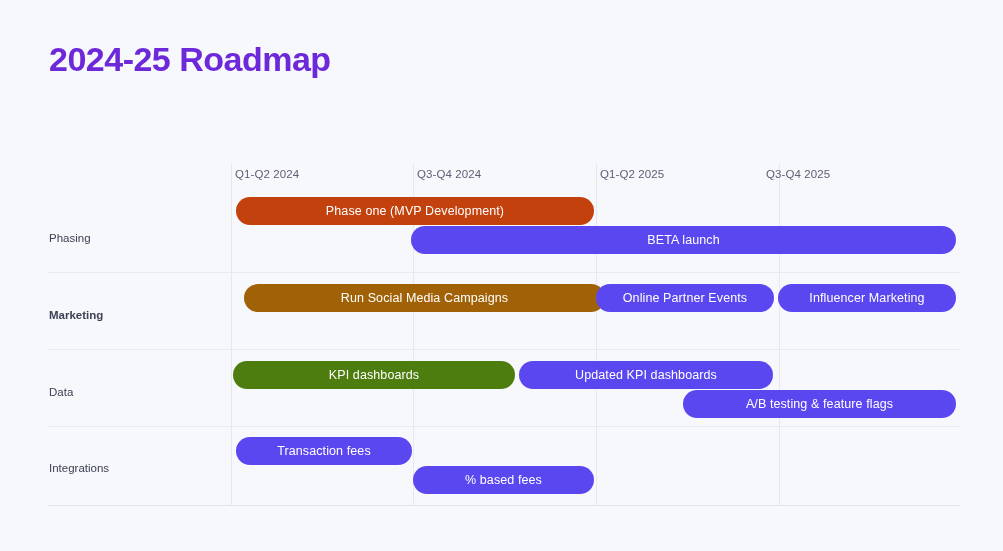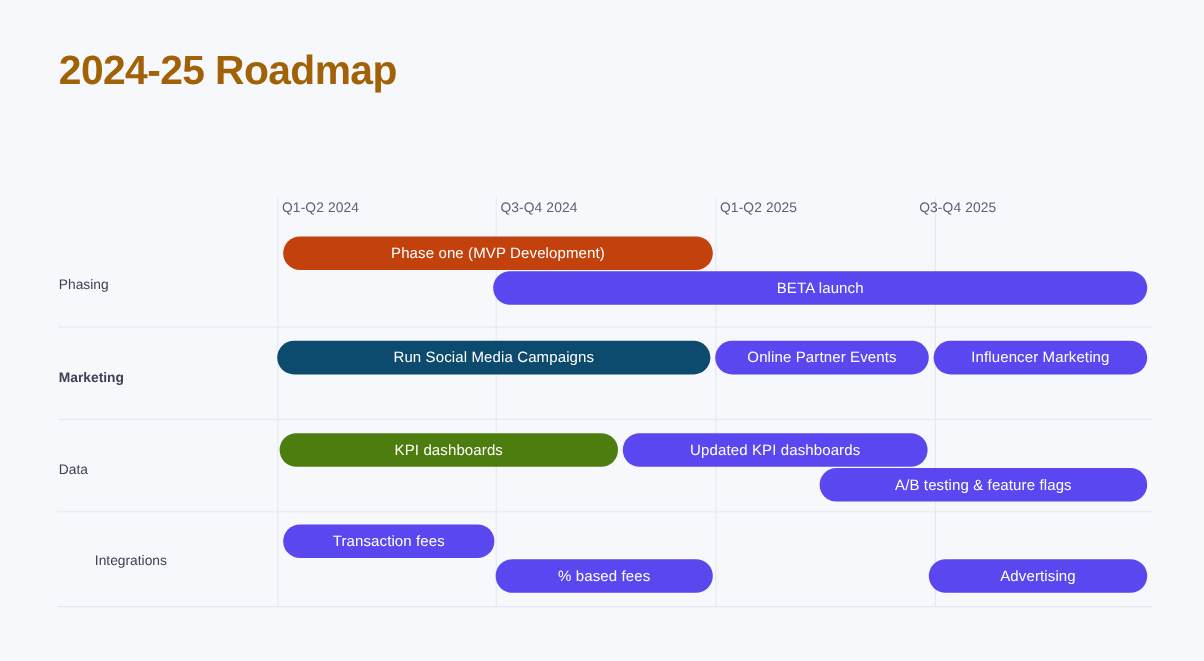--- a/index.html
+++ b/index.html
@@ -20,21 +20,21 @@
   }
 
   
   #page-title {
     position: absolute;
     left: 49px;
     top: 40px;
     font-size: 34px;
     font-weight: 600;
     letter-spacing: -0.5px;
-    color: #a16207;
+    color: #6d28d9;
     white-space: nowrap;
   }
 
   
   #roadmap-grid {
     position: absolute;
     left: 48px;
     top: 164px;
     width: 912px;
     height: 342px;
@@ -112,27 +112,26 @@
       <div class="row-sep" style="top: 185px;"></div>
       <div class="row-sep" style="top: 262px;"></div>
       <div class="row-sep bottom" style="top: 341px;"></div>
       <div class="col-header" style="left: 187px;">Q1-Q2 2024</div>
       <div class="col-header" style="left: 369px; text-align: right;">Q3-Q4 2024</div>
       <div class="col-header" style="left: 552px;">Q1-Q2 2025</div>
       <div class="col-header" style="left: 718px;">Q3-Q4 2025</div>
       <div class="row-label" style="top: 68px;">Phasing</div>
       <div class="row-label" style="top: 145px; font-weight: bold;">Marketing</div>
       <div class="row-label" style="top: 222px;">Data</div>
-      <div class="row-label" style="top: 298px; margin-left: 30px;">Integrations</div>
+      <div class="row-label" style="top: 298px;">Integrations</div>
       <div class="task-bar" style="left: 188px; top: 33px; width: 358px; background: #c2410c; text-align: right;">Phase one (MVP Development)</div>
       <div class="task-bar" style="left: 363px; top: 62px; width: 545px; background: rgb(91, 71, 240);">BETA launch</div>
-      <div class="task-bar" style="left: 183px; top: 120px; width: 361px; background: #0c4a6e;">Run Social Media Campaigns</div>
+      <div class="task-bar" style="left: 196px; top: 120px; width: 361px; background: #a16207;">Run Social Media Campaigns</div>
       <div class="task-bar" style="left: 548px; top: 120px; width: 178px; background: rgb(91, 71, 240);">Online Partner Events</div>
       <div class="task-bar" style="left: 730px; top: 120px; width: 178px; background: rgb(91, 71, 240);">Influencer Marketing</div>
       <div class="task-bar" style="left: 185px; top: 197px; width: 282px; background: #4d7c0f;">KPI dashboards</div>
       <div class="task-bar" style="left: 471px; top: 197px; width: 254px; background: rgb(91, 71, 240);">Updated KPI dashboards</div>
       <div class="task-bar" style="left: 635px; top: 226px; width: 273px; background: rgb(91, 71, 240);">A/B testing &amp; feature flags</div>
       <div class="task-bar" style="left: 188px; top: 273px; width: 176px; background: rgb(91, 71, 240);">Transaction fees</div>
       <div class="task-bar" style="left: 365px; top: 302px; width: 181px; background: rgb(91, 71, 240);">% based fees</div>
-      <div class="task-bar" style="left: 726px; top: 302px; width: 182px; background: rgb(91, 71, 240);">Advertising</div>
     </div>
 
 </div>
 
 </body></html>

